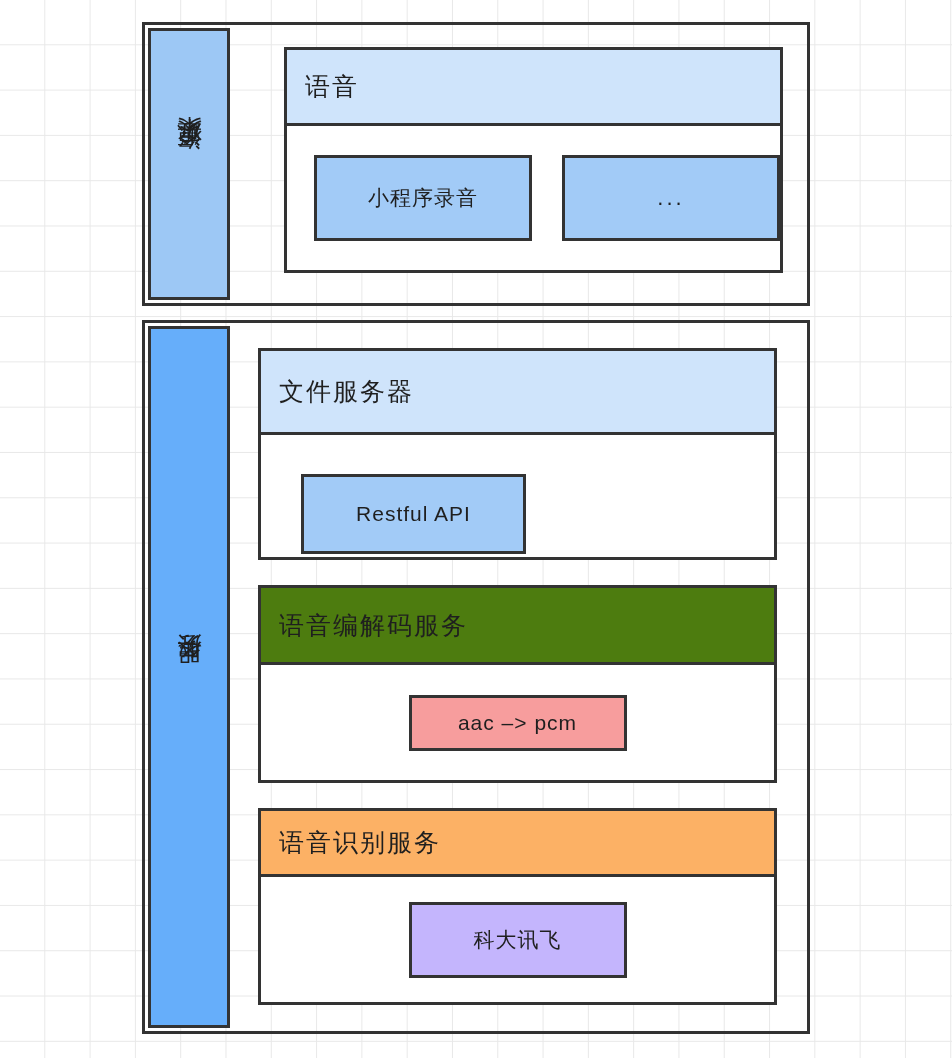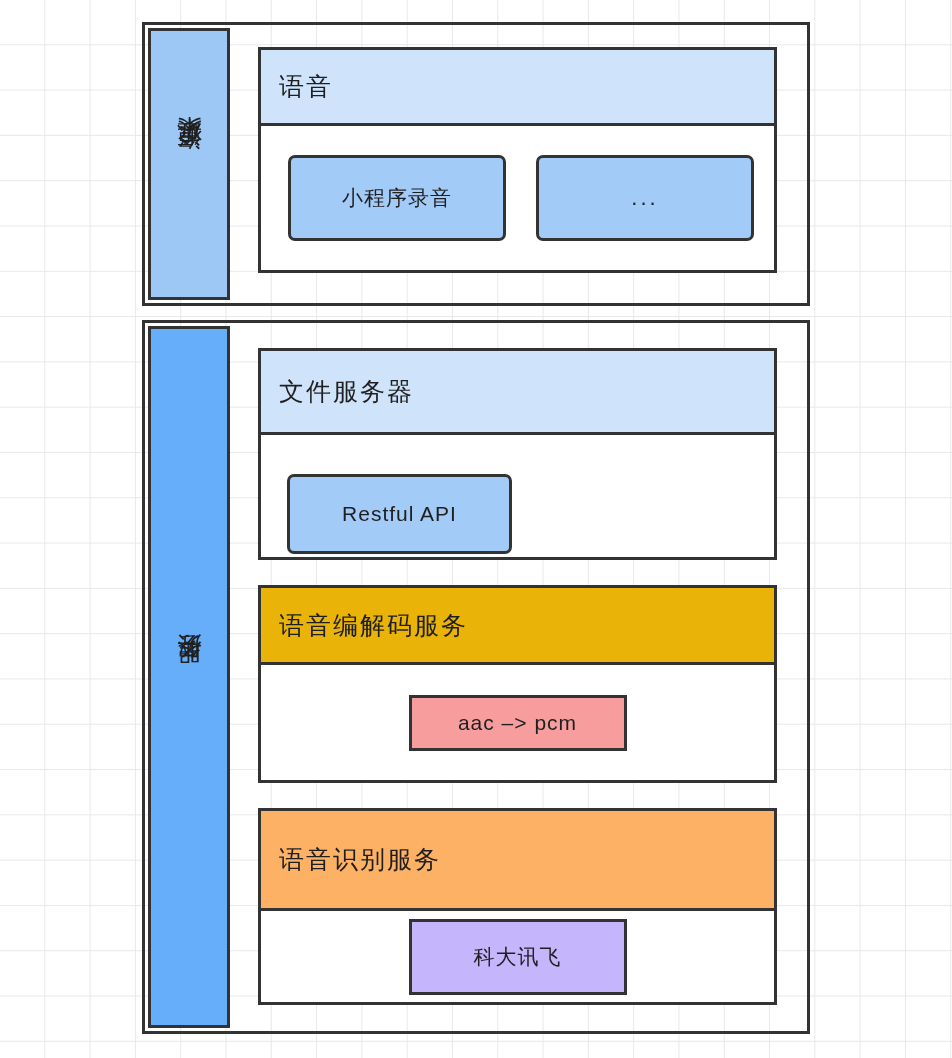--- a/index.html
+++ b/index.html
@@ -81,20 +81,21 @@
   
   .layer-body {
     flex: 1 1 auto;
     position: relative;
     display: flex;
     flex-direction: column;
     box-sizing: border-box;
   }
   .body-acquire {
     padding: 22px 30px 30px 28px;
+    margin-left: 26px;
   }
   .body-service {
     padding: 25px 30px 26px 28px;
     gap: 25px;
   }
 
   
   .group {
     box-sizing: border-box;
     border: 3px solid #333333;
@@ -115,68 +116,68 @@
   .group-items {
     flex: 1 1 auto;
     display: flex;
     flex-direction: row;
     align-items: center;
     box-sizing: border-box;
   }
 
   
   .g-blue  > .group-title { background-color: #cfe4fb; }
-  .g-red   > .group-title { background-color: #eab308; }
+  .g-red   > .group-title { background-color: #4d7c0f; }
   .g-orange> .group-title { background-color: #fcb165; }
 
   
   .node {
     box-sizing: border-box;
     border: 3px solid #333333;
     display: flex;
     align-items: center;
     justify-content: center;
     font-size: 21px;
     letter-spacing: 1px;
     color: #1f1f1f;
     white-space: nowrap;
   }
-  .n-blue   { background-color: #a2cbf7; border-radius: 7px; }
+  .n-blue   { background-color: #a2cbf7; }
   .n-red    { background-color: #f79d9d; }
   .n-orange { background-color: #c4b5fd; }
 
   
   .group-voice {
     height: 239px;
   }
   .group-voice > .group-title { height: 76px; }
   .group-voice > .group-items {
     padding: 0 0 0 27px;
     gap: 30px;
   }
   .node-mini-record { width: 218px; height: 86px; }
   .node-ellipsis    { width: 218px; height: 86px; font-size: 22px; letter-spacing: 3px; }
 
   
   .group-fileserver { height: 217px; gap: 35px; }
   .group-fileserver > .group-title { height: 84px; }
   .group-fileserver > .group-items {
-    padding-left: 26px;
+    padding-left: 40px;
     gap: 32px;
   }
   .node-restful   { width: 225px; height: 80px; }
   .node-filedrop  { width: 218px; height: 80px; }
 
   .group-codec { height: 202px; }
   .group-codec > .group-title { height: 77px; }
   .group-codec > .group-items { justify-content: center; }
   .node-aac { width: 218px; height: 56px; }
 
   .group-asr { height: 201px; }
-  .group-asr > .group-title { height: 100px; }
+  .group-asr > .group-title { height: 66px; }
   .group-asr > .group-items { justify-content: center; }
   .node-xunfei { width: 218px; height: 76px; }
 </style>
 </head>
 <body>
 
 <div class="canvas">
 
   <div class="layer layer-acquire">
 

